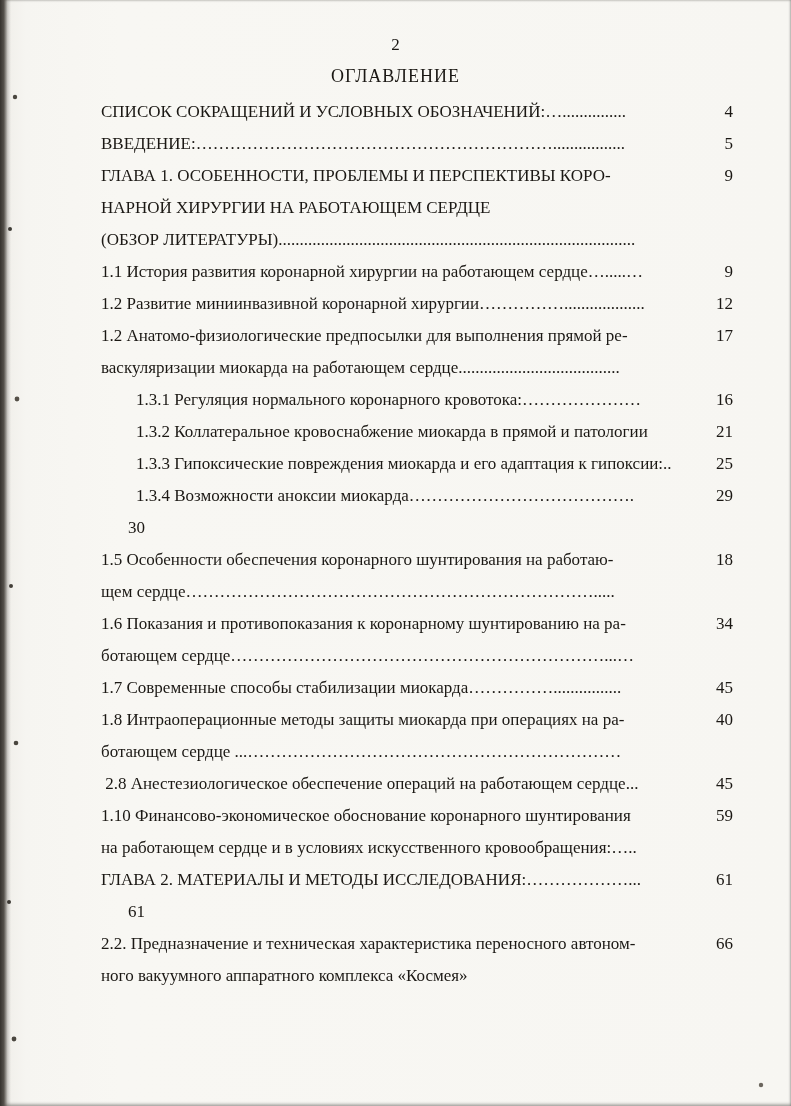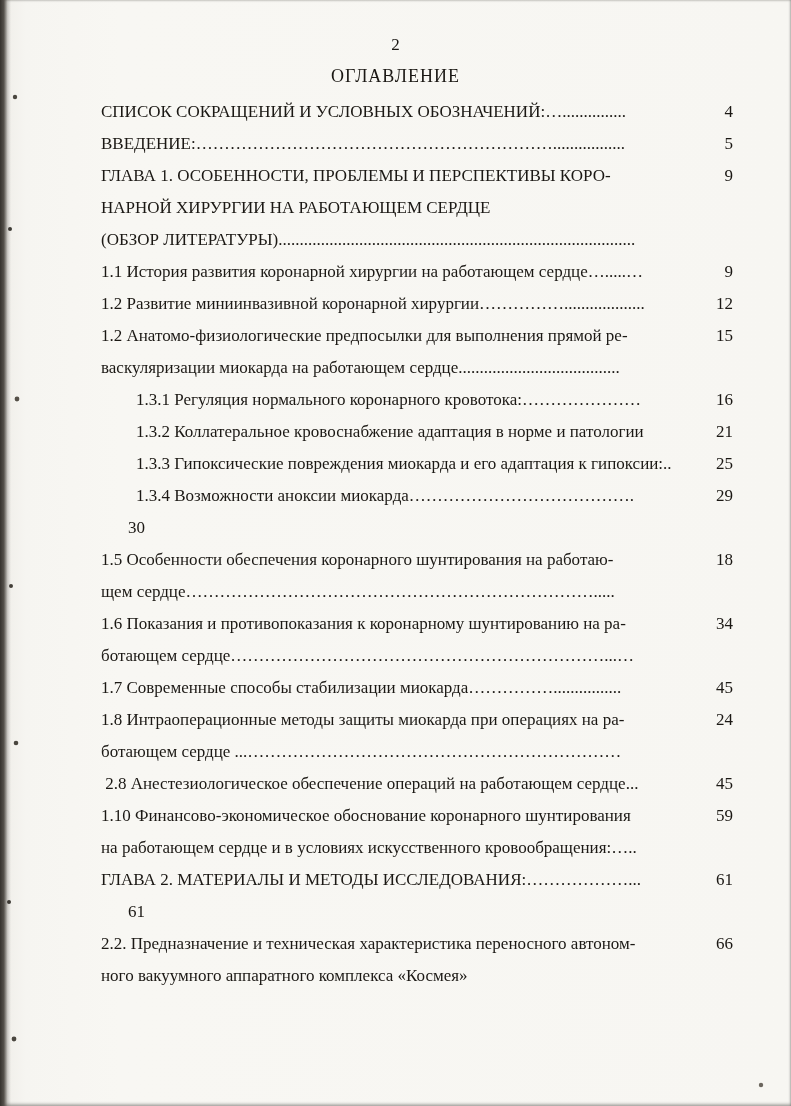--- a/index.html
+++ b/index.html
@@ -77,28 +77,28 @@
         <span class="t">1.1 История развития коронарной хирургии на работающем сердце….....…</span>
         <span class="p">9</span>
       </div>
     <div class="entry">
         <span class="t">1.2 Развитие миниинвазивной коронарной хирургии……………...................</span>
         <span class="p">12</span>
       </div>
     <div class="entry">
         <span class="t">1.2 Анатомо-физиологические предпосылки для выполнения прямой ре-
 васкуляризации миокарда на работающем сердце......................................</span>
-        <span class="p">15</span>
+        <span class="p">17</span>
       </div>
     <div class="entry indent">
         <span class="t">1.3.1 Регуляция нормального коронарного кровотока:…………………</span>
         <span class="p">16</span>
       </div>
     <div class="entry indent">
-        <span class="t">1.3.2 Коллатеральное кровоснабжение адаптация в норме и патологии</span>
+        <span class="t">1.3.2 Коллатеральное кровоснабжение миокарда в прямой и патологии</span>
         <span class="p">21</span>
       </div>
     <div class="entry indent">
         <span class="t">1.3.3 Гипоксические повреждения миокарда и его адаптация к гипоксии:..</span>
         <span class="p">25</span>
       </div>
     <div class="entry indent">
         <span class="t">1.3.4 Возможности аноксии миокарда………………………………….</span>
         <span class="p">29</span>
       </div>
@@ -115,21 +115,21 @@
 ботающем сердце…………………………………………………………...…</span>
         <span class="p">34</span>
       </div>
     <div class="entry">
         <span class="t">1.7 Современные способы стабилизации миокарда……………................</span>
         <span class="p">45</span>
       </div>
     <div class="entry">
         <span class="t">1.8 Интраоперационные методы защиты миокарда при операциях на ра-
 ботающем сердце ...…………………………………………………………</span>
-        <span class="p">24</span>
+        <span class="p">40</span>
       </div>
     <div class="entry">
         <span class="t"> 2.8 Анестезиологическое обеспечение операций на работающем сердце...</span>
         <span class="p">45</span>
       </div>
     <div class="entry">
         <span class="t">1.10 Финансово-экономическое обоснование коронарного шунтирования
 на работающем сердце и в условиях искусственного кровообращения:…..</span>
         <span class="p">59</span>
       </div>

